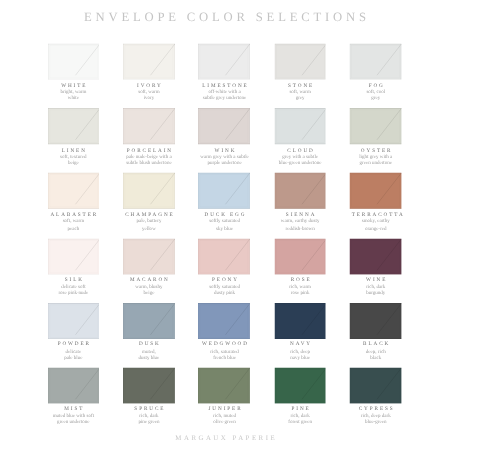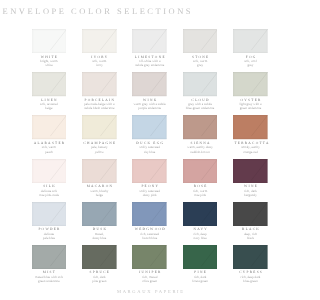--- a/index.html
+++ b/index.html
@@ -1,21 +1,21 @@
 <!DOCTYPE html>
 <html><head>
 <meta charset="utf-8">
 <style>
   html,body{margin:0;padding:0;}
   body{width:300px;height:300px;overflow:hidden;background:#ffffff;
        font-family:"Liberation Serif",serif;
        -webkit-font-smoothing:antialiased;
        text-rendering:geometricPrecision;}
   .page{position:relative;width:300px;height:300px;}
-  .title{position:absolute;left:0;top:6.4px;width:300px;text-align:left;
+  .title{position:absolute;left:0;top:6.4px;width:300px;text-align:center;
          font-size:8.45px;letter-spacing:2.54px;color:#c4c4c4;
          text-indent:2.54px;font-weight:400;line-height:1.2;}
   .grid{position:absolute;left:31.6px;top:29.2px;width:236.2px;}
   .cell{position:absolute;width:34.6px;}
   .env{position:relative;width:34.6px;height:24.2px;}
   .env svg{display:block;}
   .nm{margin-top:2.3px;text-align:center;font-size:3.45px;letter-spacing:1.28px;
       color:#6f6f6f;text-indent:1.28px;line-height:1;white-space:nowrap;}
   .ds{margin-top:0.0px;text-align:center;font-size:3.35px;color:#9a9a9a;
       line-height:1.25;width:60px;margin-left:-12.7px;white-space:pre-line;}

